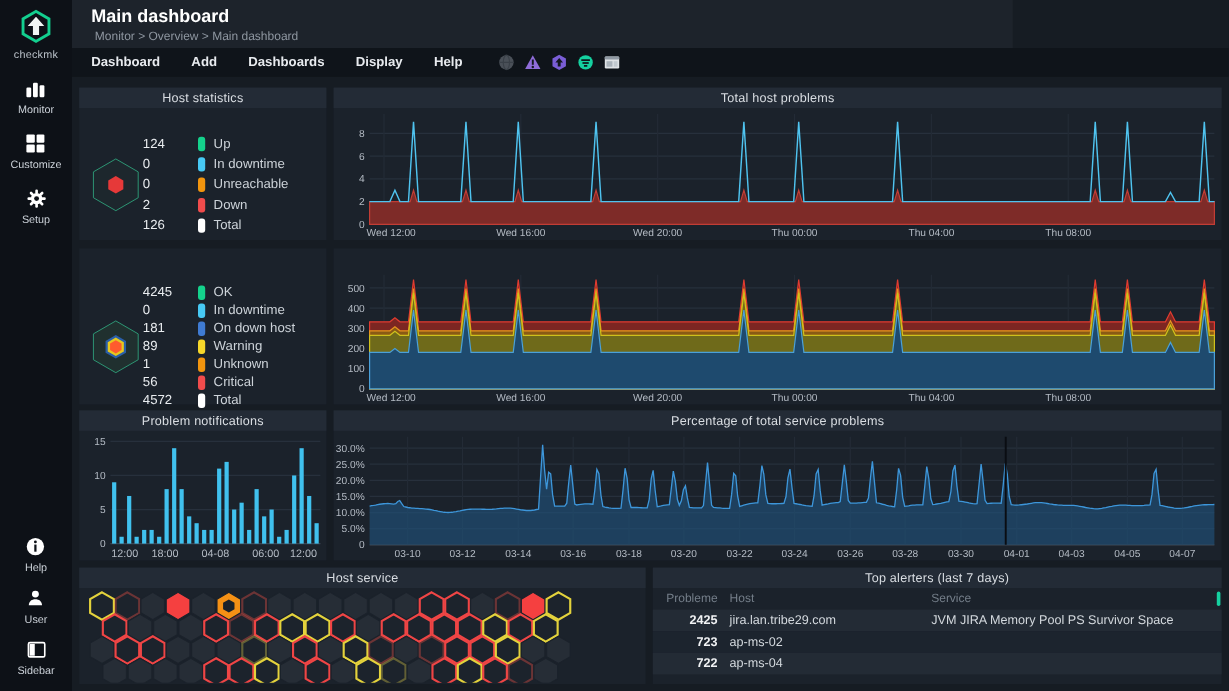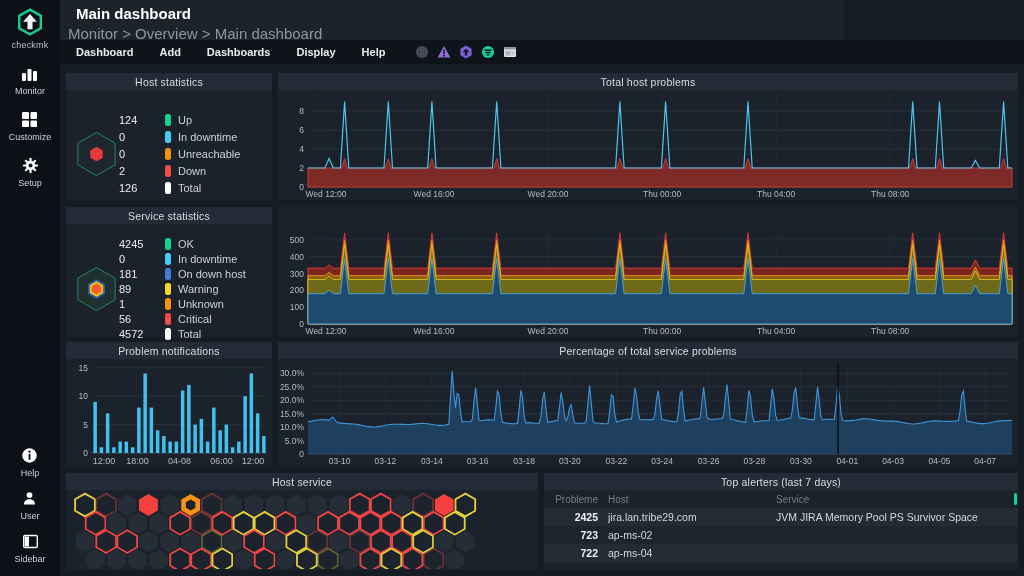--- a/index.html
+++ b/index.html
@@ -13,21 +13,21 @@
   .logo { margin-top:7px; display:flex; flex-direction:column; align-items:center; cursor:pointer;text-align:right; }
   .logo-text { font-size:9px; color:#b9c0c8; margin-top:3px; letter-spacing:.2px; }
   .nav-item { margin-top:15px; display:flex; flex-direction:column; align-items:center; cursor:pointer; }
   .nav-item .lbl { font-size:9px; color:#ccd2d9; margin-top:4px; }
   .sb-spacer { flex:1; }
   .nav-bottom { margin-top:0; margin-bottom:12px; }
 
   
   .header { position:absolute; left:60px; top:0; width:784px; height:40px; background:#1d232b; }
   .page-title { position:absolute; left:16px; top:5px; font-size:15px; font-weight:bold; color:#ffffff; }
-  .breadcrumb { position:absolute; left:8px; top:25px; font-size:15px; color:#8e96a0; }
+  .breadcrumb { position:absolute; left:19px; top:25px; font-size:10px; color:#8e96a0; }
   .menubar { position:absolute; left:60px; top:40px; width:964px; height:24px; background:#0f141a;
              display:flex; align-items:center; padding-left:16px; }
   .menu-item { font-size:11px; font-weight:bold; color:#e8ebef; margin-right:26px; cursor:pointer; }
   .menu-icons { display:flex; align-items:center; gap:8px; margin-left:4px; }
   .micon { width:14px; height:14px; cursor:pointer; }
 
   
   .panel { position:absolute; background:#1b222b; }
   .panel-title { height:17px; background:#232b36; color:#d9dde2; font-size:10.5px;
                  display:flex; align-items:center; justify-content:center; letter-spacing:.2px; }
@@ -212,21 +212,20 @@
         <div class="stat-row">
           <span class="stat-num">126</span>
           <span class="stat-chip" style="background:#ffffff"></span>
           <span class="stat-label">Total</span>
         </div>
       </div>
   </div>
 </section>
 
 <section class="panel" id="p-service-stats">
-  <div class="panel-title">Service statistics</div>
   <div class="panel-body stats-body">
     <svg class="stat-hex" id="hex-service" width="96" height="106" viewBox="0 0 96 106">
         <polygon points="48.0,7.0 87.8,30.0 87.8,76.0 48.0,99.0 8.2,76.0 8.2,30.0" fill="#20302f" stroke="#2fa27c" stroke-width="1.6"></polygon>
         <polygon points="48.0,32.0 66.2,42.5 66.2,63.5 48.0,74.0 29.8,63.5 29.8,42.5" fill="#2a5fa8"></polygon>
         <polygon points="48.0,36.5 62.3,44.8 62.3,61.3 48.0,69.5 33.7,61.3 33.7,44.8" fill="#e6c81f"></polygon>
         <polygon points="48.0,41.2 58.2,47.1 58.2,58.9 48.0,64.8 37.8,58.9 37.8,47.1" fill="#ff5b2e"></polygon>
       </svg>
     <div class="stats-rows" id="rows-service">
         <div class="stat-row">
           <span class="stat-num">4245</span>

